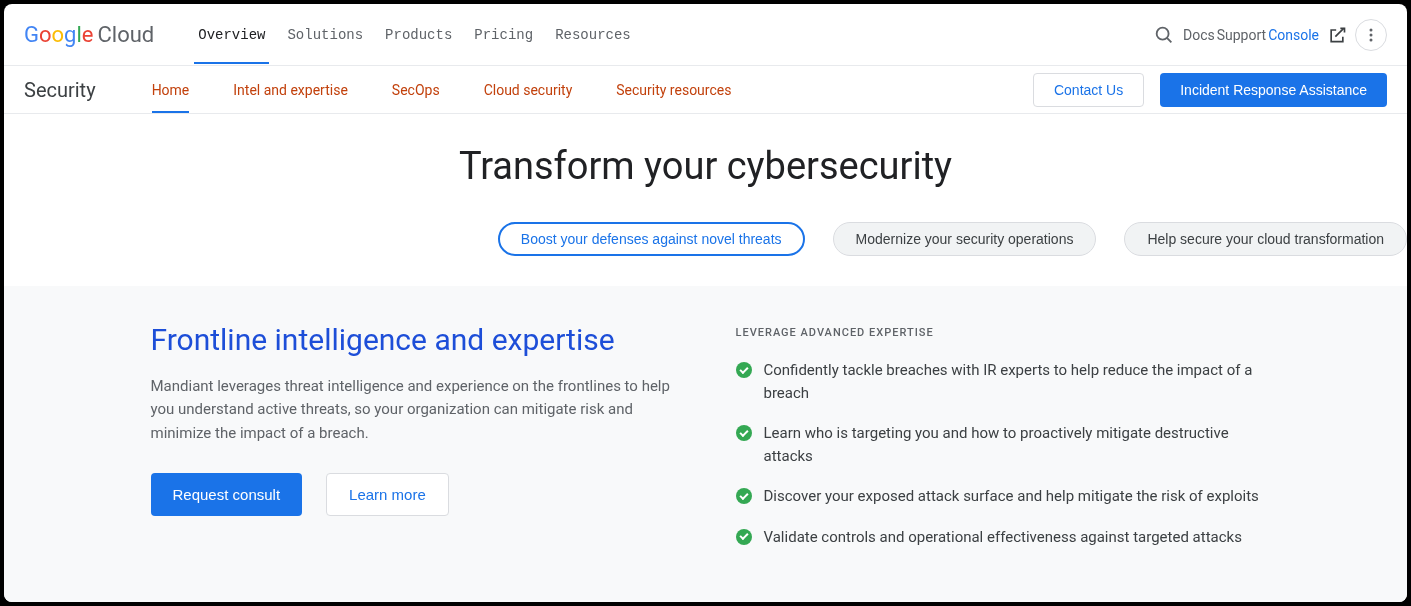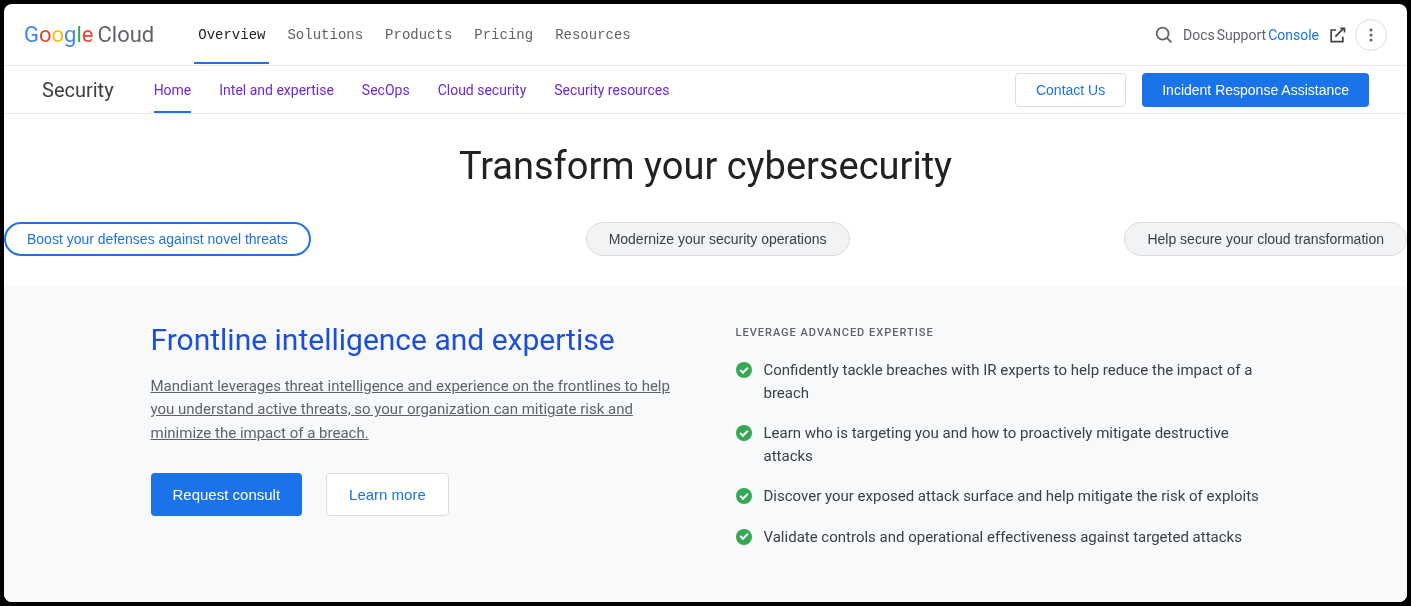--- a/index.html
+++ b/index.html
@@ -17,44 +17,44 @@
 .top-nav a.active { color: #202124; }
 .top-nav a.active::after { content: ""; position: absolute; left: -4px; right: -4px; bottom: -1px; height: 2px; background: #1a73e8; }
 .top-right { margin-left: auto; display: flex; align-items: center; gap: 2px; }
 .icon-btn { background: none; border: none; cursor: pointer; color: #5f6368; padding: 6px; display: flex; align-items: center; }
 .text-link { color: #5f6368; font-size: 14px; text-decoration: none; }
 .lang-btn { display: flex; align-items: center; gap: 6px; border: 1px solid #dadce0; border-radius: 4px; padding: 7px 10px; font-size: 14px; color: #3c4043; background: #fff; cursor: pointer; }
 .console-link { color: #1a73e8; font-size: 14px; text-decoration: none; }
 .more-btn { border: 1px solid #dadce0; border-radius: 50%; width: 32px; height: 32px; display: flex; align-items: center; justify-content: center; }
 
 
-.sub-header { display: flex; align-items: center; height: 48px; padding: 0 38px; border-bottom: 1px solid #e8eaed; }
+.sub-header { display: flex; align-items: center; height: 48px; padding: 0 20px; border-bottom: 1px solid #e8eaed; }
 .sub-title { font-size: 20px; color: #3c4043; margin-right: 40px; }
 .sub-nav { display: flex; gap: 28px; }
-.sub-nav a { color: #6d28d9; font-size: 14px; text-decoration: none; padding: 14px 0; position: relative; }
+.sub-nav a { color: #c2410c; font-size: 14px; text-decoration: none; padding: 14px 0; position: relative; margin-left: 16px; }
 .sub-nav a.active::after { content: ""; position: absolute; left: 0; right: 0; bottom: -1px; height: 2px; background: #1a73e8; }
 .sub-right { margin-left: auto; display: flex; gap: 16px; }
 .btn-outline { border: 1px solid #dadce0; background: #fff; color: #1a73e8; font-size: 14px; padding: 8px 20px; border-radius: 4px; cursor: pointer; }
 .btn-primary { border: none; background: #1a73e8; color: #fff; font-size: 14px; padding: 9px 20px; border-radius: 4px; cursor: pointer; font-weight: 500; }
 
 
 .hero { text-align: center; padding: 30px 0 24px; }
 .hero h1 { font-size: 38px; font-weight: 400; color: #202124; }
 
 
-.pills { display: flex; justify-content: space-between; gap: 28px; padding: 10px 0 30px; }
+.pills { display: flex; justify-content: flex-end; gap: 28px; padding: 10px 0 30px; }
 .pill { border: 1px solid #dadce0; background: #f1f3f4; color: #3c4043; font-size: 14px; padding: 8px 22px; border-radius: 999px; cursor: pointer; }
 .pill.active { border: 2px solid #1a73e8; background: #fff; color: #1a73e8; padding: 7px 21px; }
 
 
 .section { background: #f8f9fa; padding: 36px 0 60px; }
 .container { max-width: 1130px; margin: 0 auto; display: flex; gap: 60px; padding: 0 10px; }
 .left { flex: 1; }
 .left h2 { font-size: 30px; font-weight: 400; color: #1d4ed8; margin-bottom: 18px; }
-.left p { font-size: 15px; color: #5f6368; line-height: 1.55; margin-bottom: 28px; max-width: 540px; text-decoration: underline; }
+.left p { font-size: 15px; color: #5f6368; line-height: 1.55; margin-bottom: 28px; max-width: 540px; }
 .left .btns { display: flex; gap: 24px; }
 .left .btn-primary { padding: 12px 22px; font-size: 15px; }
 .left .btn-outline { padding: 12px 22px; font-size: 15px; }
 
 .right { flex: 1; padding-top: 4px; }
 .right h3 { font-size: 11px; letter-spacing: 1px; color: #5f6368; font-weight: 500; margin-bottom: 20px; }
 .bullets { list-style: none; }
 .bullets li { display: flex; gap: 12px; margin-bottom: 18px; font-size: 15px; color: #3c4043; line-height: 1.5; }
 .check { flex-shrink: 0; width: 16px; height: 16px; background: #34a853; border-radius: 50%; margin-top: 3px; position: relative; }
 .check::after { content: ""; position: absolute; left: 4px; top: 4.5px; width: 6px; height: 3px; border-left: 2px solid #fff; border-bottom: 2px solid #fff; transform: rotate(-45deg); }

